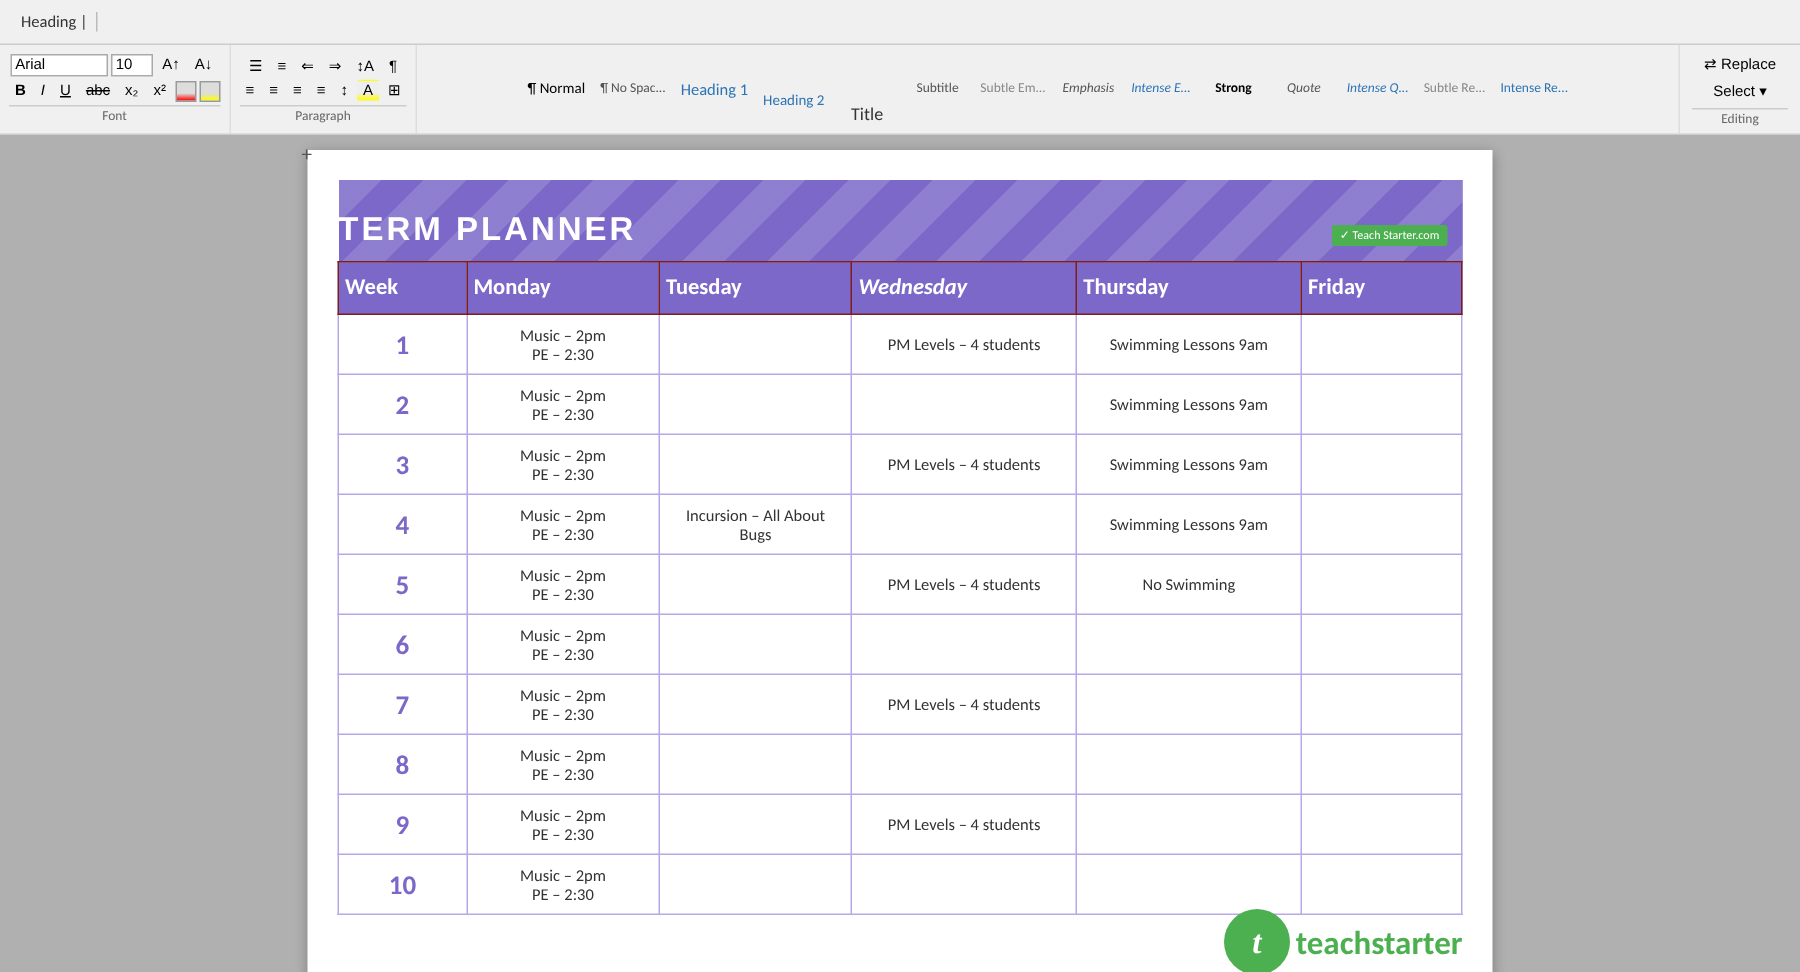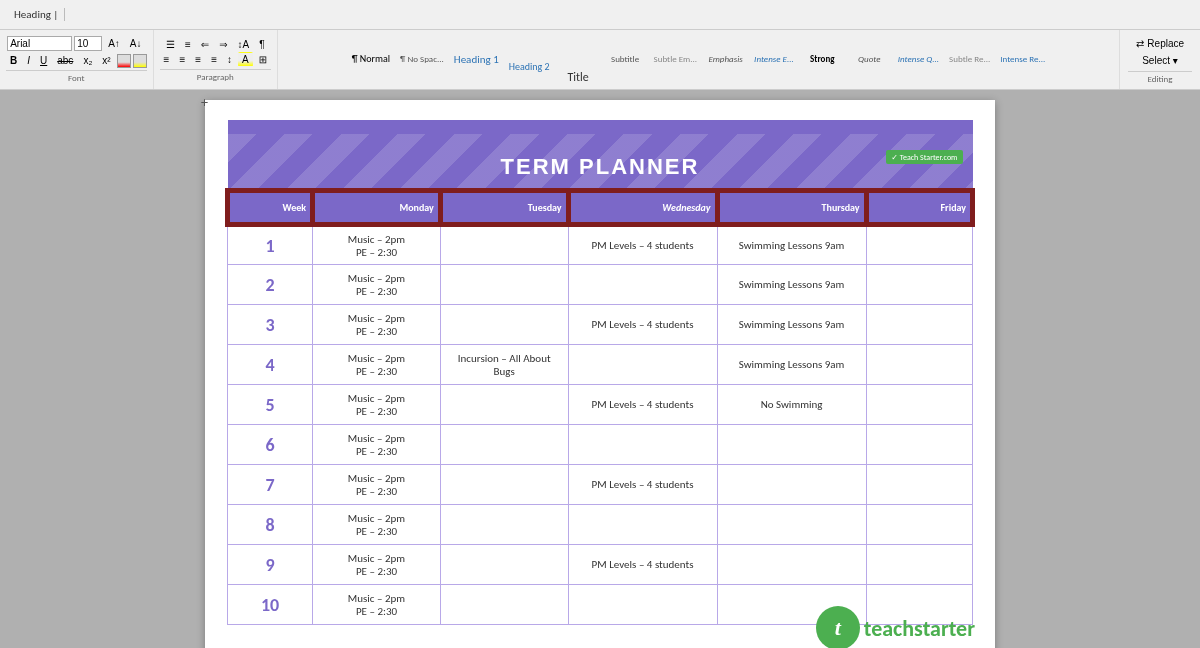--- a/index.html
+++ b/index.html
@@ -234,54 +234,52 @@
 
     .header-bg {
       background: #7b68c8;
       background-image: repeating-linear-gradient(
         135deg,
         rgba(255,255,255,0.15) 0px,
         rgba(255,255,255,0.15) 20px,
         transparent 20px,
         transparent 40px
       );
-      text-align: center;
       padding: 20px 0 8px 0;
       position: relative;
-      margin-top: 14px;
     }
 
     .term-title {
       font-size: 22px;
       font-weight: bold;
       color: white;
       letter-spacing: 2px;
       text-transform: uppercase;
       font-family: 'Arial', sans-serif;
     }
 
     .teachstarter-badge {
       position: absolute;
       right: 10px;
-      bottom: 24px;
+      bottom: 10px;
       background: #4caf50;
       color: white;
       font-size: 8px;
       padding: 2px 5px;
       border-radius: 2px;
     }
 
     .col-headers-row th {
       background: #7b68c8;
       color: white;
       font-weight: bold;
-      font-size: 10px;
+      font-size: 15px;
       padding: 8px 4px;
-      text-align: right;
-      border: 5px solid #7f1d1d;
+      text-align: left;
+      border: 1px solid #7f1d1d;
     }
 
     .data-row td {
       border: 1px solid #b8a8e8;
       padding: 4px 6px;
       text-align: center;
       font-size: 11px;
       vertical-align: middle;
       height: 40px;
     }

